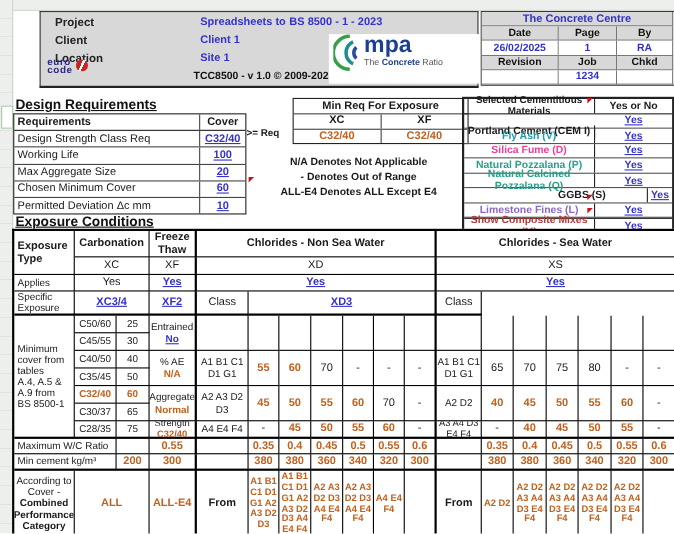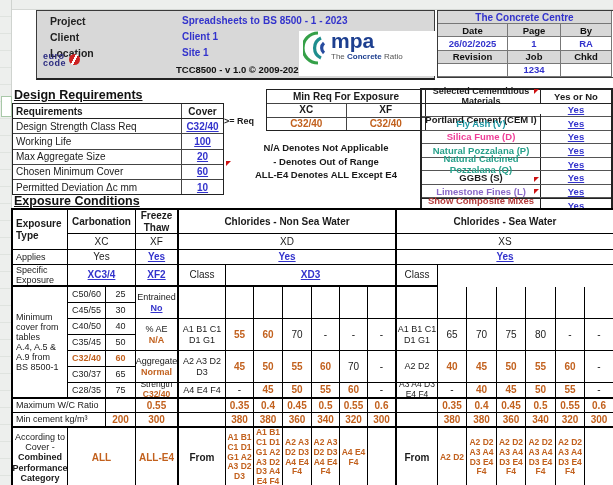--- a/index.html
+++ b/index.html
@@ -200,21 +200,21 @@
       </div>
       <div class="mat-row">
         <div class="mat-c1" style="color: rgb(39, 160, 138);">Natural Pozzalana (P)</div>
         <div class="mat-c2"><span class="link">Yes</span></div>
       </div>
       <div class="mat-row">
         <div class="mat-c1" style="color: rgb(39, 160, 138);">Natural Calcined Pozzalana (Q)</div>
         <div class="mat-c2"><span class="link">Yes</span></div>
       </div>
       <div class="mat-row">
-        <div class="mat-c1" style="color: rgb(26, 26, 26);">GGBS (S)</div>
+        <div class="mat-c1" style="color: rgb(26, 26, 26); padding-left: 48px;">GGBS (S)</div>
         <div class="mat-c2"><span class="link">Yes</span></div>
       </div>
       <div class="mat-row">
         <div class="mat-c1" style="color: rgb(138, 104, 200);">Limestone Fines (L)</div>
         <div class="mat-c2"><span class="link">Yes</span></div>
       </div>
       <div class="mat-row">
         <div class="mat-c1" style="color: rgb(180, 59, 59);">Show Composite Mixes (M)</div>
         <div class="mat-c2"><span class="link">Yes</span></div>
       </div>

